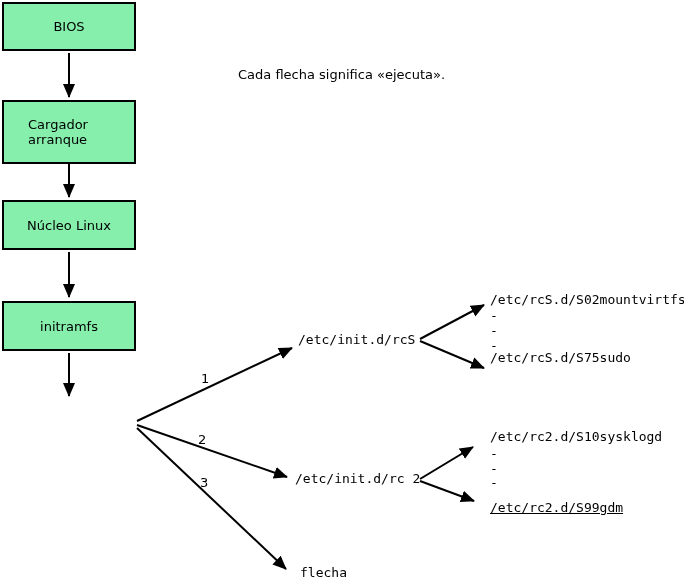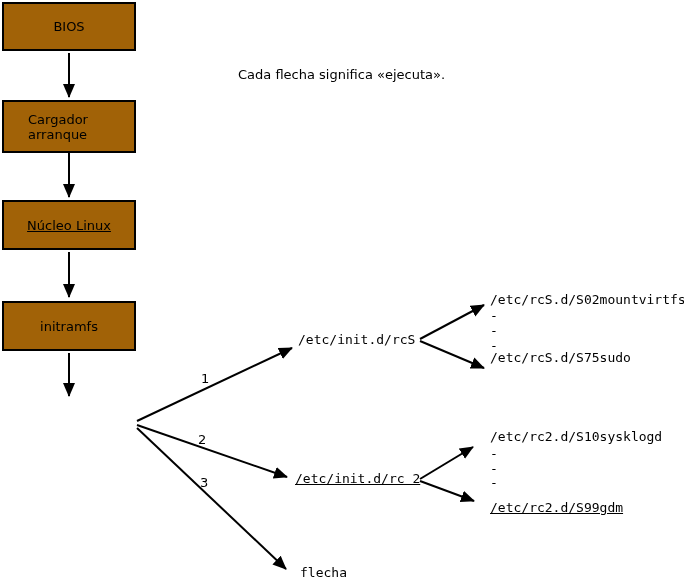--- a/index.html
+++ b/index.html
@@ -26,21 +26,21 @@
   #arrow-layer line {
     stroke: #000000;
     stroke-width: 2;
   }
   .box {
     position: absolute;
     left: 2px;
     width: 134px;
     height: 50px;
     border: 2px solid #000000;
-    background: #a16207;
+    background: #86efac;
     box-sizing: border-box;
     display: flex;
     align-items: center;
     justify-content: center;
     font-size: 13px;
   }
   .txt {
     position: absolute;
     font-size: 13px;
     line-height: 15px;
@@ -79,36 +79,36 @@
     <line x1="420" y1="339" x2="484" y2="305" marker-end="url(#ah)"></line>
     <line x1="420" y1="341" x2="484" y2="368" marker-end="url(#ah)"></line>
 
     <line x1="420" y1="479" x2="473" y2="447" marker-end="url(#ah)"></line>
     <line x1="420" y1="481" x2="474" y2="501" marker-end="url(#ah)"></line>
   </svg>
 
   <div class="txt" style="left:238px; top:67px;">Cada flecha significa «ejecuta».</div>
 
   <div class="box" style="top:2px; height:49px;">BIOS</div>
-  <div class="box" style="top:100px; height:53px;padding-left:24px;">Cargador arranque</div>
-  <div class="box" style="top:200px;text-decoration:underline;">Núcleo Linux</div>
+  <div class="box" style="top:100px; height:64px;padding-left:24px;">Cargador arranque</div>
+  <div class="box" style="top:200px;">Núcleo Linux</div>
   <div class="box" style="top:301px;">initramfs</div>
 
   <div class="num" style="left:201px; top:371px;">1</div>
   <div class="num" style="left:198px; top:432px;">2</div>
   <div class="num" style="left:200px; top:475px;">3</div>
 
   <div class="txt mono" style="left:298px; top:332px;">/etc/init.d/rcS</div>
   <div class="txt mono" style="left:490px; top:292px;">/etc/rcS.d/S02mountvirtfs</div>
   <div class="txt mono" style="left:490px; top:308px;">-</div>
   <div class="txt mono" style="left:490px; top:323px;">-</div>
   <div class="txt mono" style="left:490px; top:338px;">-</div>
   <div class="txt mono" style="left:490px; top:350px;">/etc/rcS.d/S75sudo</div>
 
-  <div class="txt mono" style="left:295px; top:471px;text-decoration:underline;">/etc/init.d/rc 2</div>
+  <div class="txt mono" style="left:295px; top:471px;">/etc/init.d/rc 2</div>
   <div class="txt mono" style="left:490px; top:429px;text-align:right;">/etc/rc2.d/S10sysklogd</div>
   <div class="txt mono" style="left:490px; top:446px;">-</div>
   <div class="txt mono" style="left:490px; top:461px;">-</div>
   <div class="txt mono" style="left:490px; top:475px;">-</div>
   <div class="txt mono" style="left:490px; top:500px;text-decoration:underline;">/etc/rc2.d/S99gdm</div>
 
   <div class="txt mono" style="left:300px; top:565px;">flecha</div>
 
 </div>
 

